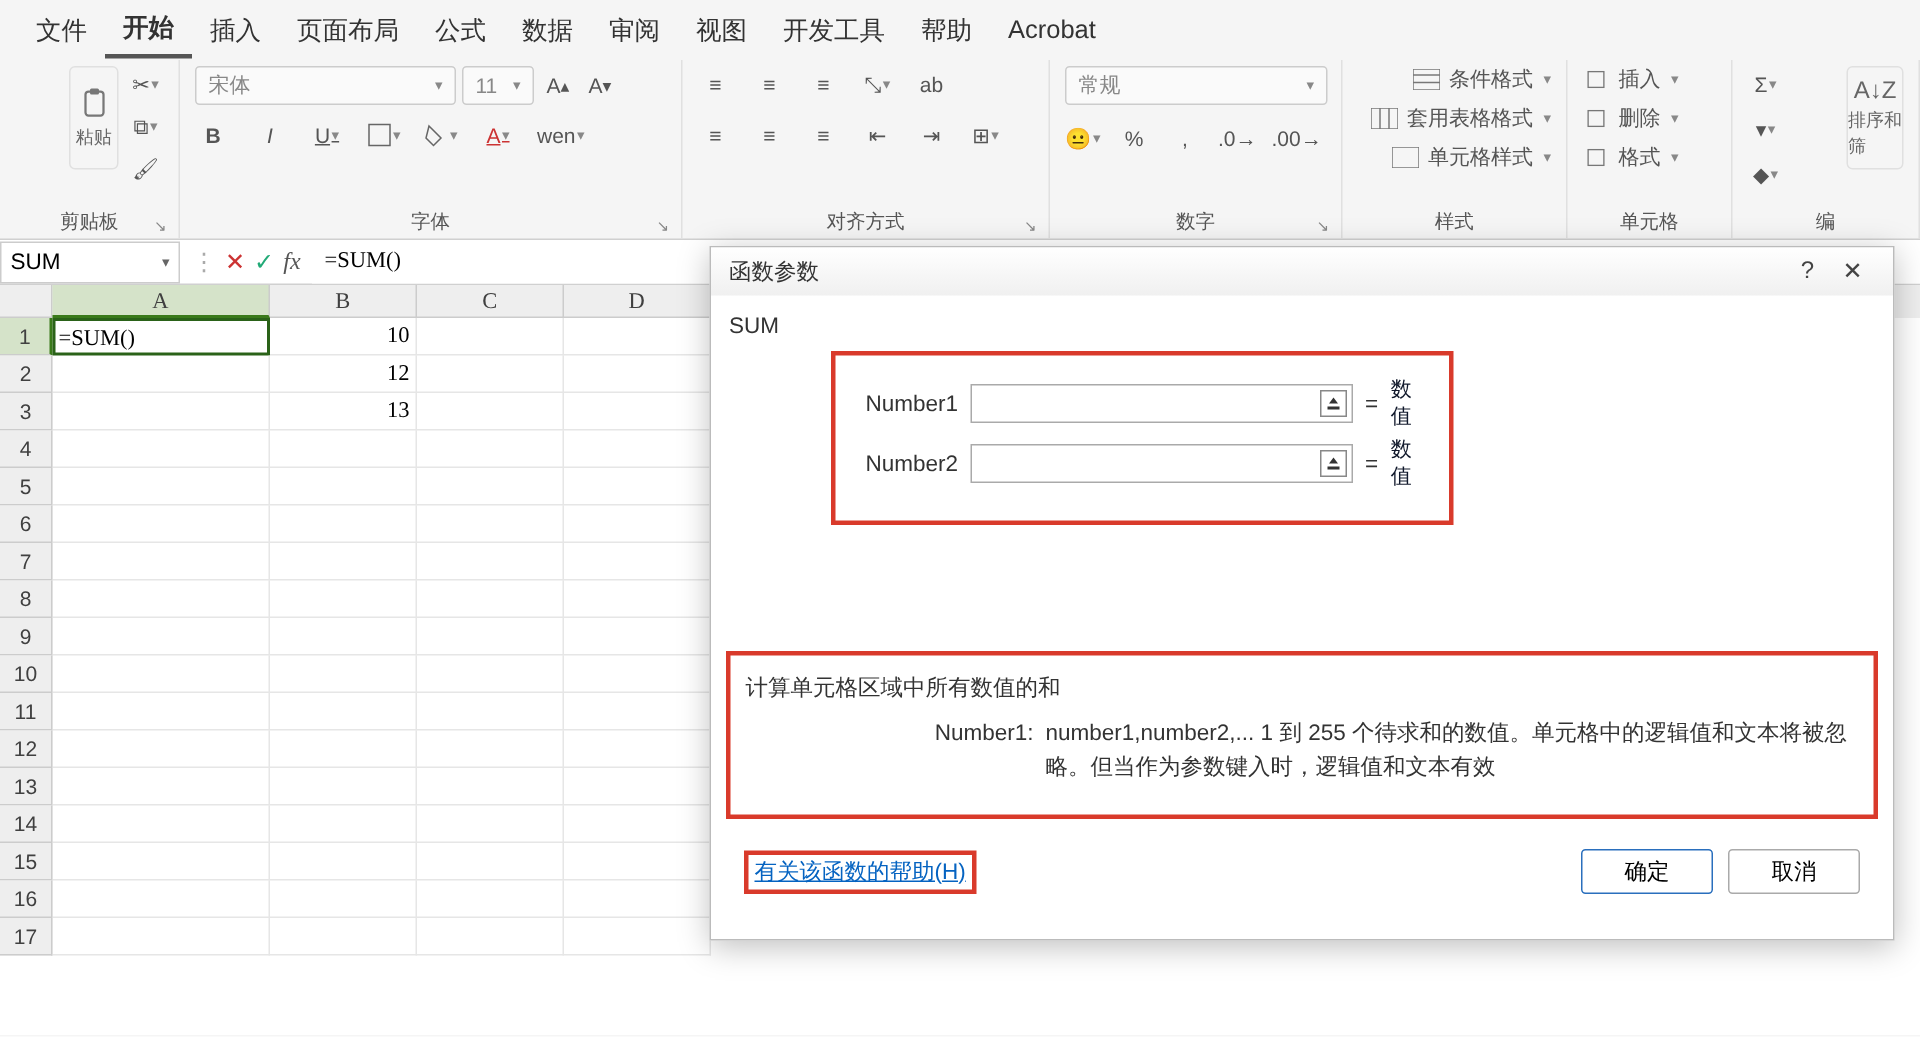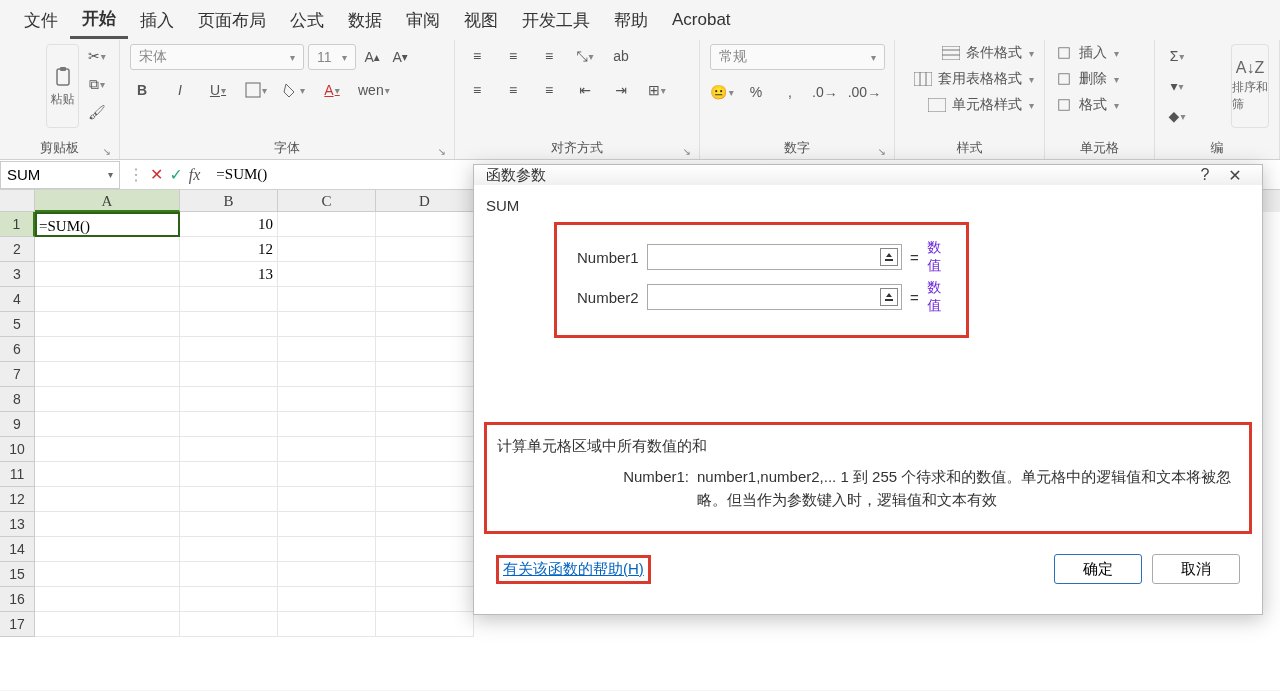--- a/index.html
+++ b/index.html
@@ -12,21 +12,21 @@
   .ribbon-tab { padding: 6px 12px; cursor: pointer; }
   .ribbon-tab.active { font-weight: 700; border-bottom: 3px solid #555; }
 
   
   .ribbon-body { display: flex; height: 120px; background: #f5f5f5; border-bottom: 1px solid #d0d0d0; }
   .ribbon-group { display: flex; flex-direction: column; border-right: 1px solid #e0e0e0; padding: 4px 10px 2px; }
   .ribbon-group-content { flex: 1; display: flex; align-items: flex-start; gap: 6px; }
   .ribbon-group-label { font-size: 13px; color: #555; text-align: center; padding-top: 2px; position: relative; }
   .dlg-launcher { position: absolute; right: -2px; bottom: 0; font-size: 10px; color: #888; }
 
-  .big-btn { width: 42px; height: 84px; border: 1px solid #e0e0e0; border-radius: 4px; display: flex; flex-direction: column; align-items: center; justify-content: center; gap: 2px; cursor: pointer; color: #666; font-size: 12px; margin-left: 36px; }
+  .big-btn { width: 42px; height: 69px; border: 1px solid #e0e0e0; border-radius: 4px; display: flex; flex-direction: column; align-items: center; justify-content: center; gap: 2px; cursor: pointer; color: #666; font-size: 12px; margin-left: 36px; }
   .icon-btn { min-width: 24px; height: 24px; display: inline-flex; align-items: center; justify-content: center; cursor: pointer; color: #555; font-size: 14px; border-radius: 3px; }
   .icon-btn svg { width: 16px; height: 16px; }
   .col { display: flex; flex-direction: column; gap: 4px; }
   .row { display: flex; align-items: center; gap: 4px; }
   .dd { font-size: 10px; color: #888; margin-left: 1px; }
   .combo { height: 26px; border: 1px solid #ccc; background: #fafafa; display: inline-flex; align-items: center; padding: 0 8px; font-size: 14px; color: #888; border-radius: 3px; }
 
   
   .formula-bar { display: flex; align-items: center; height: 30px; background: #fff; border-bottom: 1px solid #d0d0d0; }
   .name-box { width: 120px; height: 28px; border: 1px solid #ccc; display: flex; align-items: center; justify-content: space-between; padding: 0 6px; font-size: 15px; }
@@ -47,33 +47,33 @@
   .body-row { display: flex; height: 25px; }
   .row-header { width: 35px; border-right: 1px solid #ccc; border-bottom: 1px solid #ccc; text-align: center; font-size: 14px; color: #404040; background: #eee; line-height: 25px; }
   .row-header.sel { background: #d5e3c9; border-right: 2px solid #3a7a1a; }
   .cell { width: 98px; height: 25px; border-right: 1px solid #e6e6e6; border-bottom: 1px solid #e6e6e6; font-size: 15px; font-family: "SimSun", serif; line-height: 25px; padding: 0 4px; text-align: right; color: #000; }
   .cell.left { text-align: left; }
   .cell.active { border: 2px solid #2a6218; padding: 0 2px; }
   .colA { width: 145px; }
 
   
   .dialog { position: absolute; left: 473px; top: 164px; width: 790px; background: #fff; border: 1px solid #bbb; box-shadow: 0 4px 20px rgba(0,0,0,.25); font-size: 15px; color: #333; }
-  .dialog-title-bar { display: flex; align-items: center; height: 20px; padding: 0 12px; background: linear-gradient(#fff,#f0f0f0); }
+  .dialog-title-bar { display: flex; align-items: center; height: 32px; padding: 0 12px; background: linear-gradient(#fff,#f0f0f0); }
   .dialog-title { flex: 1; }
   .dialog-help, .dialog-close { width: 30px; text-align: center; cursor: pointer; font-size: 16px; color: #444; }
   .dialog-body { padding: 8px 10px 16px; }
   .fn-name { font-size: 15px; padding: 4px 2px 8px; }
   .args-box { border: 3px solid #d93a2b; padding: 10px 20px 16px; margin: 0 0 84px 70px; width: 415px; }
   .arg-row { display: flex; align-items: center; gap: 8px; margin: 4px 0; }
   .arg-label { width: 80px; text-align: right; font-size: 15px; }
   .arg-input-wrap { position: relative; flex: 0 0 255px; }
   .arg-input { width: 100%; height: 26px; border: 1px solid #aaa; padding: 0 26px 0 6px; font-size: 14px; }
   .range-picker { position: absolute; right: 4px; top: 4px; width: 18px; height: 18px; border: 1px solid #888; display: flex; align-items: center; justify-content: center; font-size: 12px; cursor: pointer; }
   .arg-eq { width: 14px; text-align: center; }
-  .arg-hint { color: #6d28d9; font-size: 14px; }
+  .arg-hint { color: #0f172a; font-size: 14px; }
   .desc-box { border: 3px solid #d93a2b; padding: 12px 10px 20px; margin-bottom: 14px; }
   .desc-title { font-size: 15px; margin-bottom: 10px; }
   .desc-param { padding-left: 200px; text-indent: -72px; line-height: 1.5; font-size: 15px; }
   .desc-param b { font-weight: normal; display: inline-block; width: 72px; text-align: right; padding-right: 8px; }
   .result-row { font-size: 15px; padding: 4px 0 12px; }
   .dialog-footer { display: flex; align-items: center; padding: 6px 12px 14px; }
   .help-link-box { border: 3px solid #d93a2b; padding: 2px 4px; text-align: center; }
   .help-link { color: #0563c1; text-decoration: underline; cursor: pointer; font-size: 15px; }
   .spacer { flex: 1; }
   .dlg-btn { width: 88px; height: 30px; border: 1px solid #aaa; background: #fff; cursor: pointer; font-size: 15px; margin-left: 10px; border-radius: 3px; }

